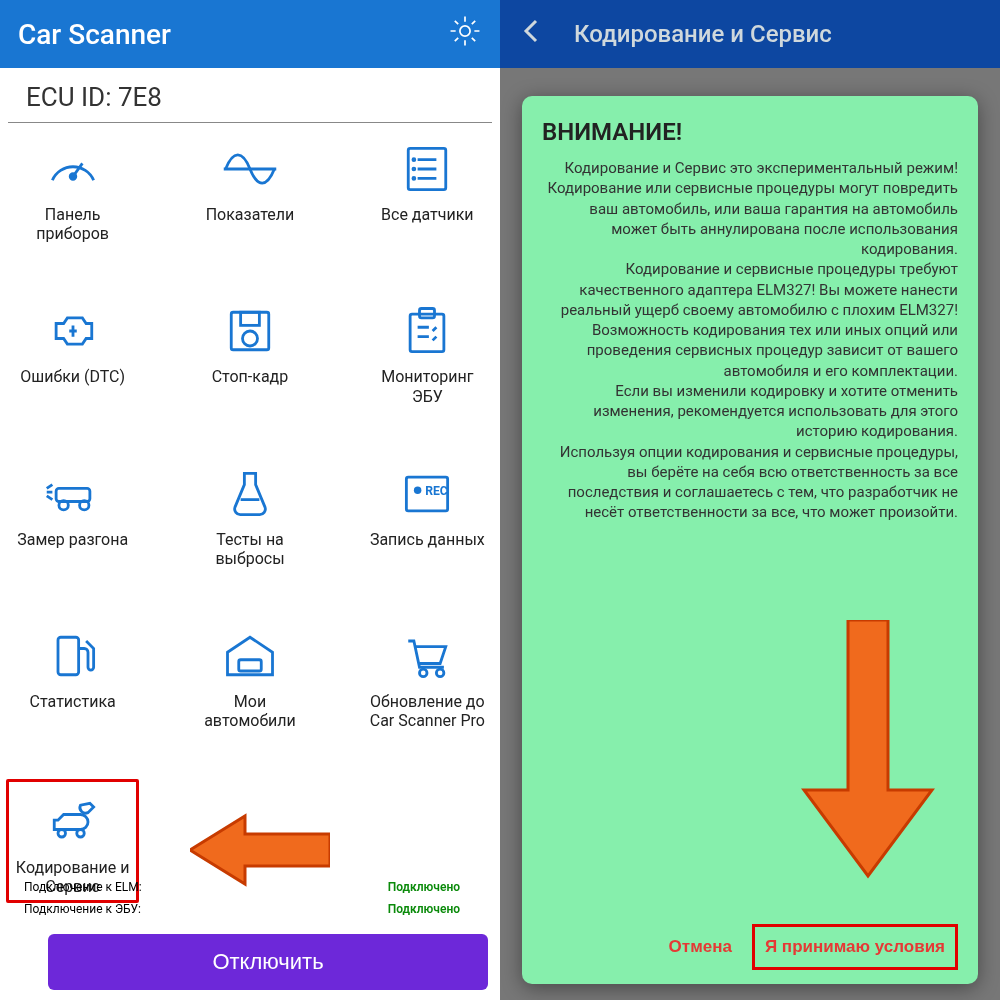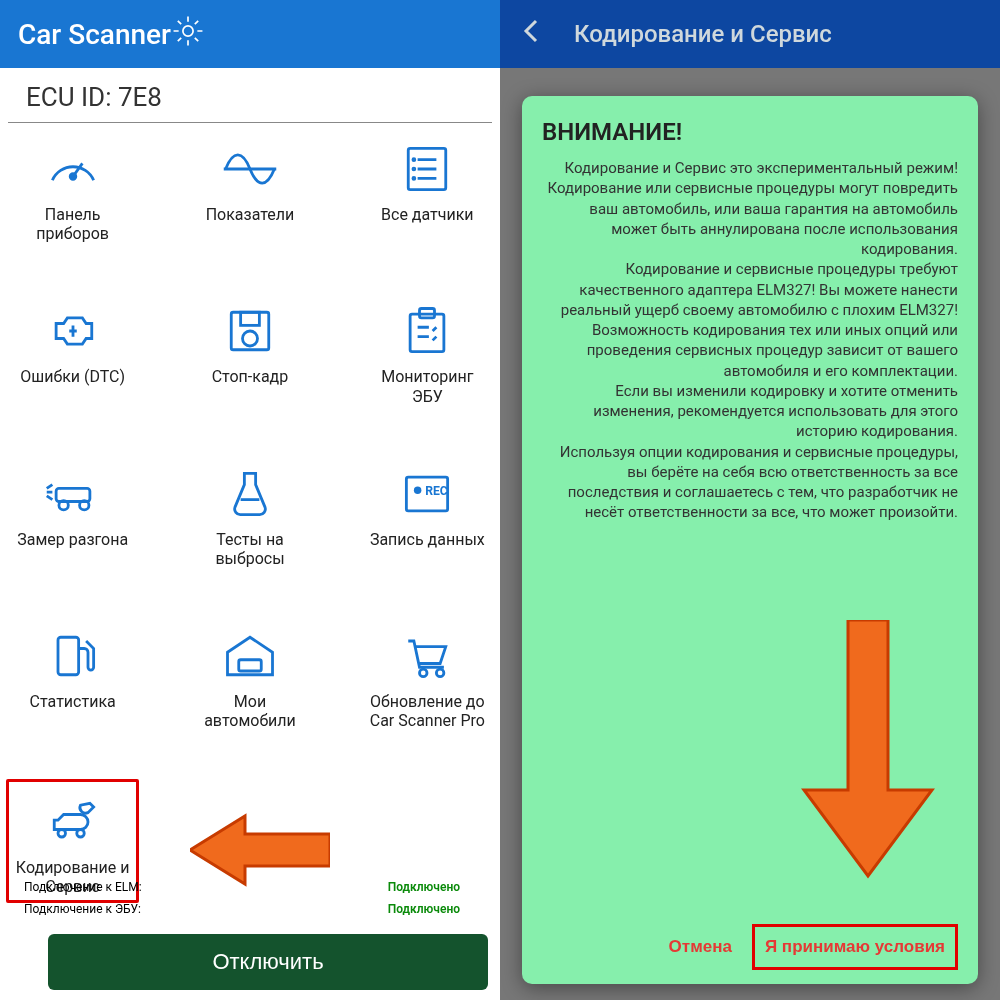--- a/index.html
+++ b/index.html
@@ -10,21 +10,21 @@
     display: flex;
     overflow: hidden;
   }
   .phone { height: 1000px; position: relative; background:#fff; }
   .left { width: 500px; }
   .right { width: 500px; background:#888; }
 
   
   .l-header {
     background:#1976d2; color:#fff;
-    height:68px; display:flex; align-items:center; justify-content:flex-start;
+    height:68px; display:flex; align-items:center; justify-content:space-between;
     padding: 0 18px; font-size:28px; font-weight:500;
   }
   .gear-icon svg { width:34px; height:34px; stroke:#fff; fill:none; stroke-width:2; }
   .ecu {
     font-size:26px; color:#333; padding: 14px 18px 10px;
     border-bottom:1px solid #888;
     margin: 0 8px;
   }
   .grid {
     display:grid; grid-template-columns: 1fr 1fr 1fr;
@@ -43,21 +43,21 @@
   .tile.hi { border:3px solid #e10000; border-radius:2px; }
   .status {
     position:absolute; left:0; right:16px; bottom: 80px;
     padding: 0 24px;
     font-size:12px;
   }
   .status-row { display:flex; justify-content:space-between; padding:4px 0; }
   .ok { color:#0a8a0a; font-weight:600; }
   .disconnect {
     position:absolute; left:12px; right:12px; bottom:10px;
-    height:56px; background:#14532d; color:#fff;
+    height:56px; background:#6d28d9; color:#fff;
     border:none; border-radius:6px; font-size:22px; font-weight:500;margin-left:36px;
   }
 
   
   .arrow-left {
     position:absolute; top:810px; left:190px;
     width:140px; height:80px;
   }
   .arrow-left svg { width:100%; height:100%; }
   .arrow-left polygon { fill:#f06a1d; stroke:#c73b00; stroke-width:3; }

